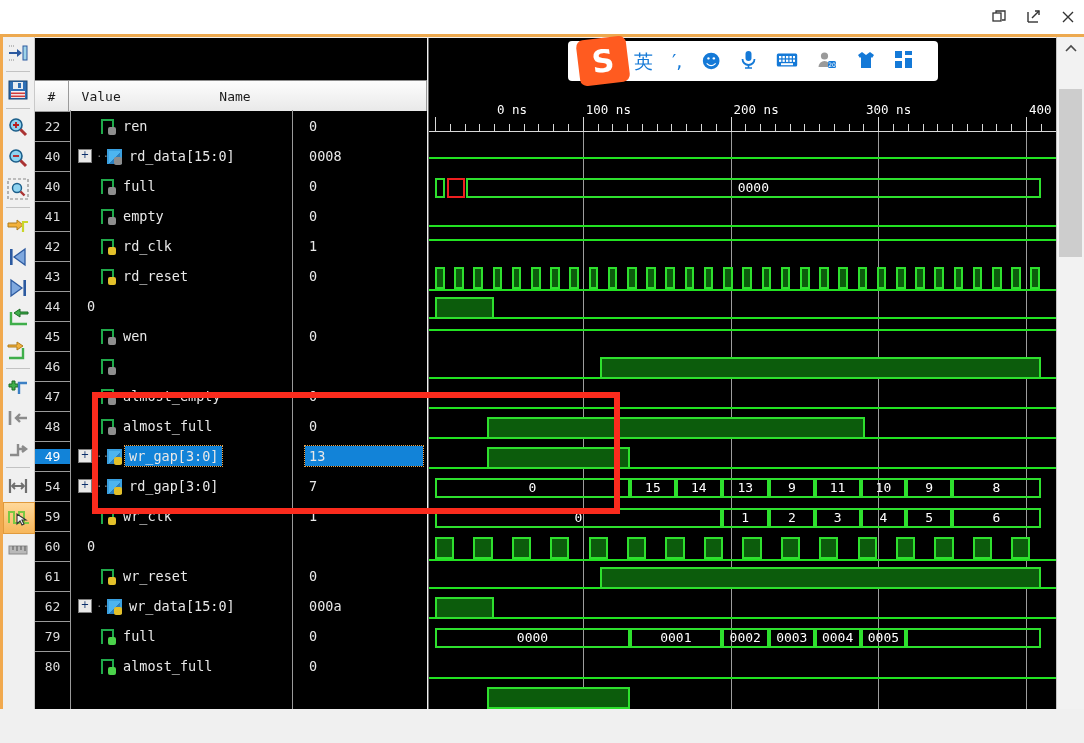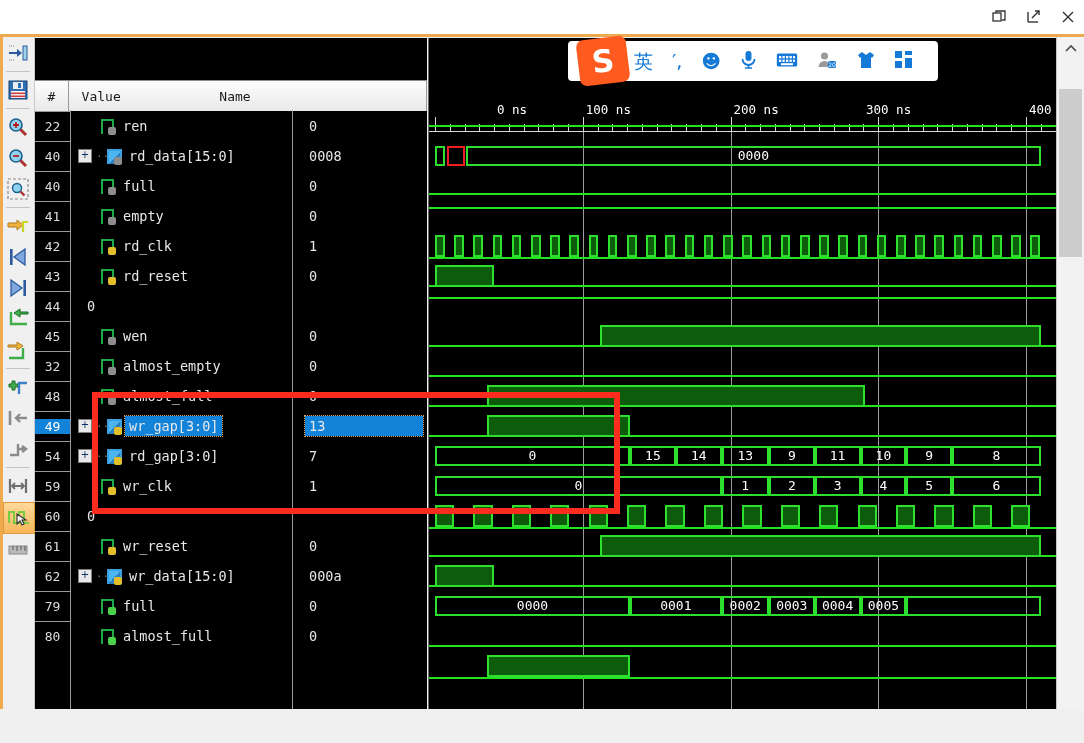--- a/index.html
+++ b/index.html
@@ -79,21 +79,21 @@
   .wavepanel{position:absolute;left:428px;top:38px;width:628px;height:671px;background:#000;
              border-left:1px solid #6e6e6e;overflow:hidden;}
   .ruler{position:absolute;left:0;top:58px;width:628px;height:36px;}
   .ruler-base{position:absolute;left:0;bottom:0;width:628px;height:1px;background:#d8d8d8;}
   .tick{position:absolute;bottom:1px;width:1px;background:#d8d8d8;}
   .tick.maj{height:14px;}
   .tick.min{height:7px;}
   .tlabel{position:absolute;bottom:15px;font-family:"DejaVu Sans Mono",monospace;font-size:12.5px;
           color:#ffffff;white-space:nowrap;padding-left:3px;}
   .gridline{position:absolute;top:94px;width:1px;height:615px;background:#9d9d9d;}
-  .wrow{position:absolute;left:0;width:513px;height:30px;}
+  .wrow{position:absolute;left:0;width:513px;height:30px;margin-top:32px;}
   .lvl{position:absolute;left:0;width:628px;height:2px;background:#22e222;}
   .pulse{position:absolute;background:#0c5c0c;border:2px solid #2ee02e;box-sizing:border-box;}
   .busbar{position:absolute;height:20px;border:2px solid #2ee02e;box-sizing:border-box;}
   .busbar.err{border-color:#f02020;}
   .bustext{position:absolute;font-family:"DejaVu Sans Mono",monospace;font-size:13px;color:#fff;
            text-align:center;line-height:20px;}
 
   
   .redbox{position:absolute;left:92px;top:392px;width:528px;height:122px;border:6px solid #fb2b1d;
           box-sizing:border-box;pointer-events:none;}
@@ -370,21 +370,34 @@
           <span class="sigico">
             <span class="wavemark"></span>
             <span class="dot"></span>
           </span>
           <span class="rlabel"><span class="rlabel-box">wen</span></span>
         </div>
         <div class="rval"><span class="rval-box">0</span></div>
       </div>
       <div class="row">
         <div class="sep"></div>
-        <div class="rnum">32</div>
+        <div class="rnum">46</div>
+        <div class="rname">
+          <span style="display: inline-block; width: 19px;"></span>
+          <span class="sigico">
+            <span class="wavemark"></span>
+            <span class="dot"></span>
+          </span>
+          <span class="rlabel"><span class="rlabel-box"></span></span>
+        </div>
+        <div class="rval"><span class="rval-box"></span></div>
+      </div>
+      <div class="row">
+        <div class="sep"></div>
+        <div class="rnum">47</div>
         <div class="rname">
           <span style="display: inline-block; width: 19px;"></span>
           <span class="sigico">
             <span class="wavemark"></span>
             <span class="dot"></span>
           </span>
           <span class="rlabel"><span class="rlabel-box">almost_empty</span></span>
         </div>
         <div class="rval"><span class="rval-box">0</span></div>
       </div>

